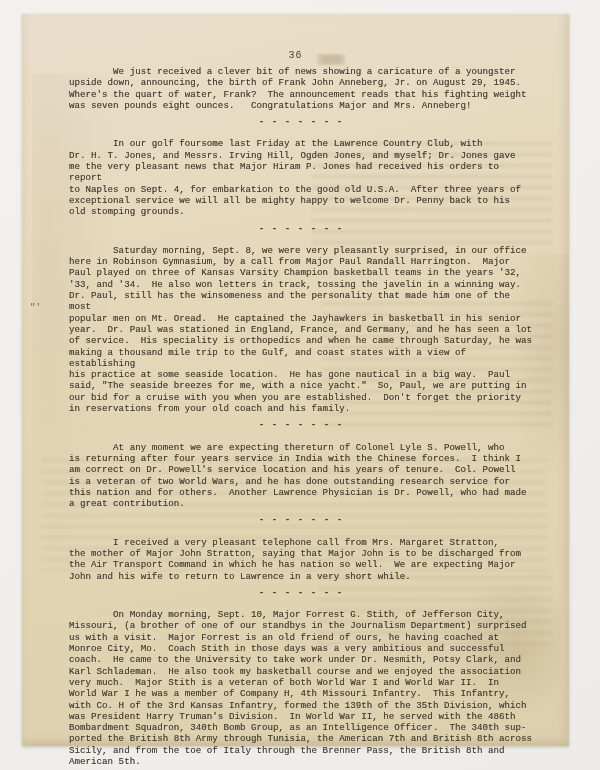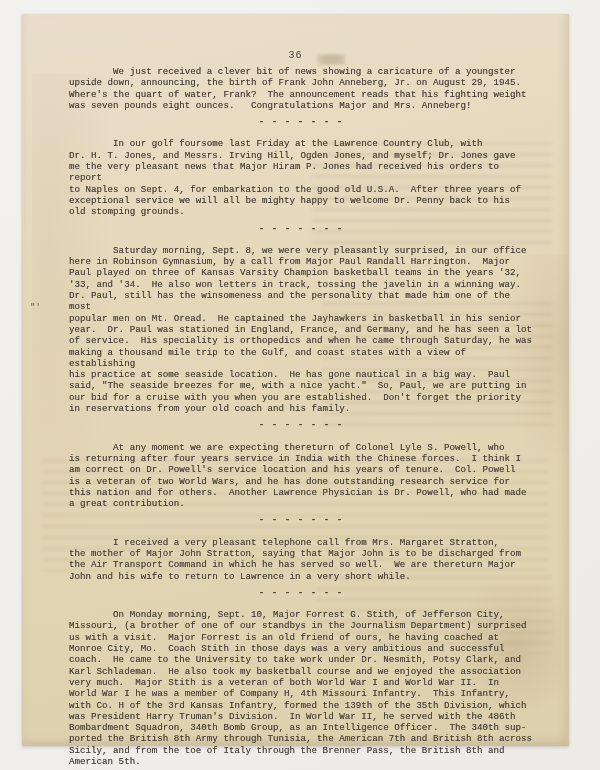--- a/index.html
+++ b/index.html
@@ -194,21 +194,21 @@
 is returning after four years service in India with the Chinese forces.  I think I
 am correct on Dr. Powell's service location and his years of tenure.  Col. Powell
 is a veteran of two World Wars, and he has done outstanding research service for
 this nation and for others.  Another Lawrence Physician is Dr. Powell, who had made
 a great contribution.</p>
 
       <div class="sep">- - - - - - -</div>
 
       <p class="para">        I received a very pleasant telephone call from Mrs. Margaret Stratton,
 the mother of Major John Stratton, saying that Major John is to be discharged from
-the Air Transport Command in which he has served so well.  We are thereturn Major
+the Air Transport Command in which he has nation so well.  We are expecting Major
 John and his wife to return to Lawrence in a very short while.</p>
 
       <div class="sep">- - - - - - -</div>
 
       <p class="para">        On Monday morning, Sept. 10, Major Forrest G. Stith, of Jefferson City,
 Missouri, (a brother of one of our standbys in the Journalism Department) surprised
 us with a visit.  Major Forrest is an old friend of ours, he having coached at
 Monroe City, Mo.  Coach Stith in those days was a very ambitious and successful
 coach.  He came to the University to take work under Dr. Nesmith, Potsy Clark, and
 Karl Schlademan.  He also took my basketball course and we enjoyed the association

